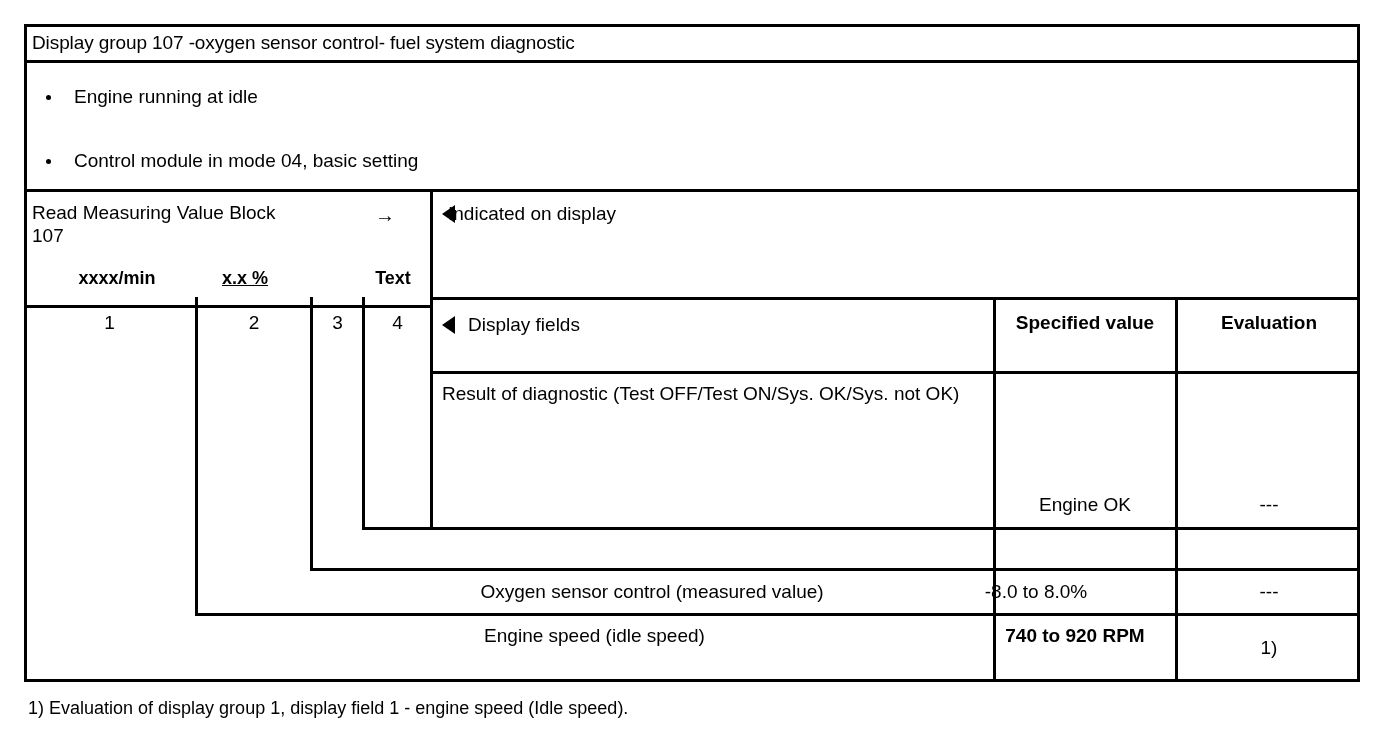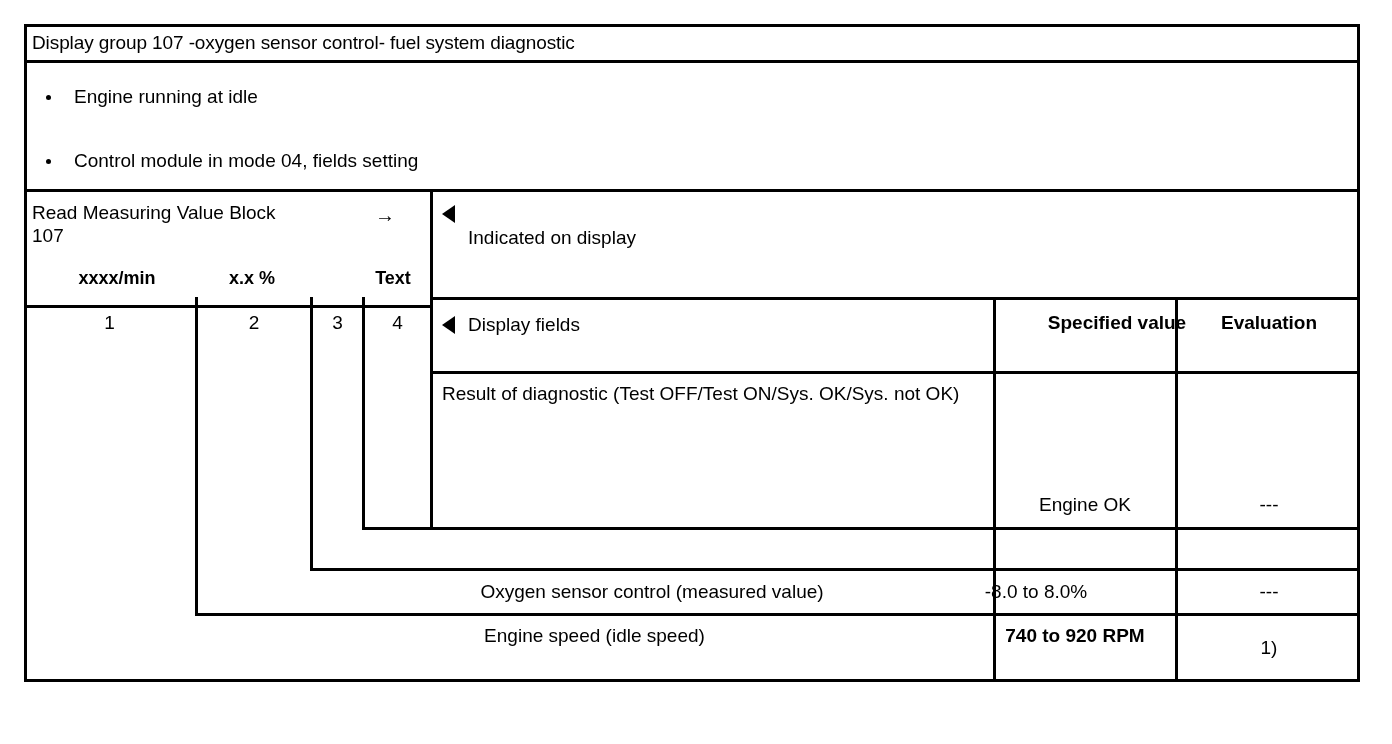--- a/index.html
+++ b/index.html
@@ -153,51 +153,51 @@
 
   <div class="hrule" style="left:24px; top:60px; width:1336px;"></div>
 
   <div class="bullet-row" style="left:46px; top:86px; width:600px;">
     <span class="bullet-dot"></span>
     <span class="bullet-label">Engine running at idle</span>
   </div>
 
   <div class="bullet-row" style="left:46px; top:150px; width:600px;">
     <span class="bullet-dot"></span>
-    <span class="bullet-label">Control module in mode 04, fields setting</span>
+    <span class="bullet-label">Control module in mode 04, basic setting</span>
   </div>
 
   <div class="hrule" style="left:24px; top:189px; width:1336px;"></div>
 
   <div class="txt" id="rmvb-label"><span>Read Measuring Value Block</span><br><span>107</span></div>
 
   <div class="txt" id="rmvb-arrow">→</div>
 
   <div class="vrule" style="left:430px; top:189px; height:116px;"></div>
 
   <div class="tri-left" style="left:442px; top:205px;"></div>
-  <div class="marker-label" style="left:468px; top:203px;margin-top:24px;">Indicated on display</div>
+  <div class="marker-label" style="left:448px; top:203px;">Indicated on display</div>
 
   <div class="unit-cell" style="left:42px; width:150px;">xxxx/min</div>
-  <div class="unit-cell" style="left:197px; width:110px;">x.x %</div>
+  <div class="unit-cell" style="left:190px; width:110px;text-decoration:underline;">x.x %</div>
   <div class="unit-cell" style="left:358px; width:70px;">Text</div>
 
   <div class="hrule" style="left:24px; top:305px; width:406px;"></div>
 
   <div class="hrule" style="left:430px; top:297px; width:930px;"></div>
 
   <div class="colnum" style="left:24px; width:171px;">1</div>
   <div class="colnum" style="left:198px; width:112px;">2</div>
   <div class="colnum" style="left:313px; width:49px;">3</div>
   <div class="colnum" style="left:365px; width:65px;">4</div>
 
   <div class="tri-left" style="left:442px; top:316px;"></div>
   <div class="marker-label" style="left:468px; top:314px;">Display fields</div>
 
-  <div class="hdr-bold" style="left:996px; top:312px; width:178px;padding-left:32px;">Specified
+  <div class="hdr-bold" style="left:996px; top:312px; width:178px;">Specified
 value</div>
   <div class="hdr-bold" style="left:1178px; top:312px; width:182px;">Evaluation</div>
 
   <div class="vrule" style="left:195px; top:297px; height:316px;"></div>
 
   <div class="vrule" style="left:310px; top:297px; height:271px;"></div>
 
   <div class="vrule" style="left:362px; top:297px; height:230px;"></div>
 
   <div class="vrule" style="left:430px; top:305px; height:222px;"></div>
@@ -223,14 +223,15 @@
   <div class="cell-center" style="left:947px; top:580px; width:178px;">-8.0 to 8.0%</div>
   <div class="cell-center" style="left:1178px; top:580px; width:182px;">---</div>
 
   <div class="hrule" style="left:195px; top:613px; width:1165px;"></div>
 
   <div class="cell-center" style="left:198px; top:624px; width:793px;">Engine speed (idle speed)</div>
   <div class="cell-center" style="left:996px; top:624px; width:158px;font-weight:bold;">740 to 920
 RPM</div>
   <div class="cell-center" style="left:1178px; top:636px; width:182px;">1)</div>
 
+  <div id="footnote">1) Evaluation of display group 1, display field 1 - engine speed (Idle speed).</div>
 
 </div>
 
 </body></html>

